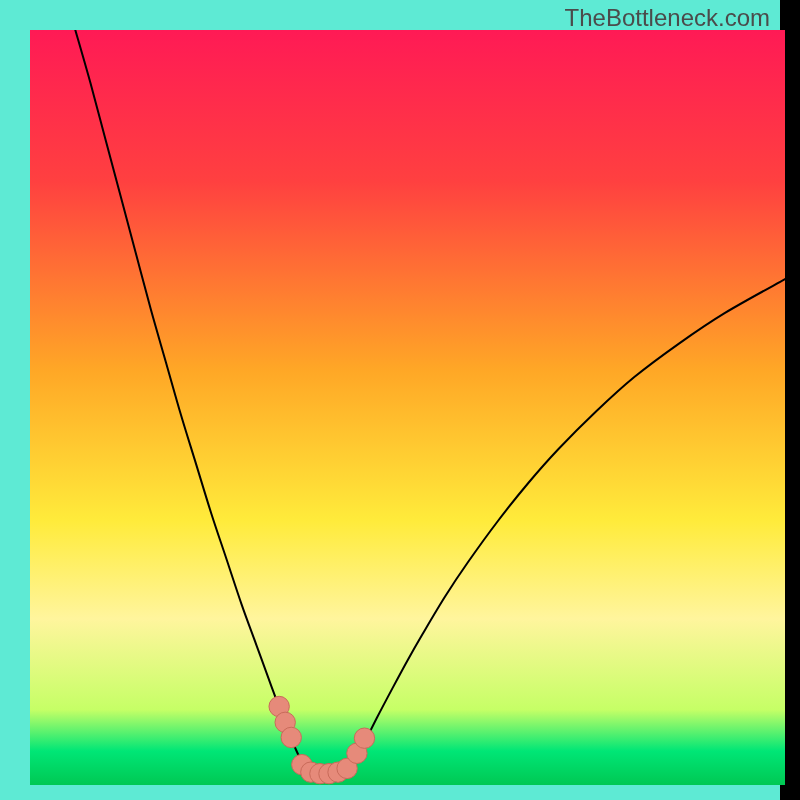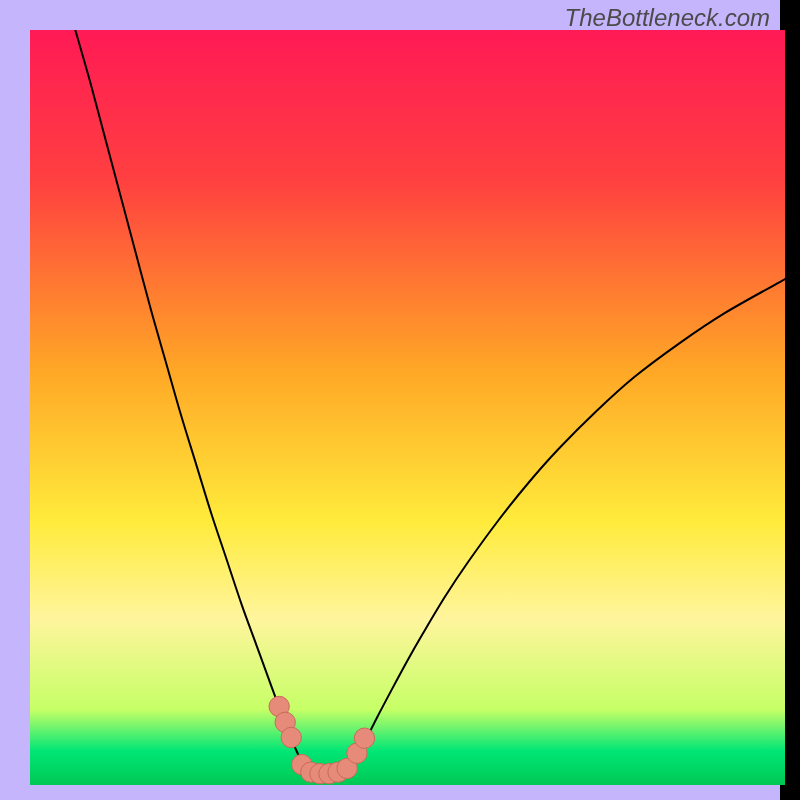--- a/index.html
+++ b/index.html
@@ -8,22 +8,21 @@
     width: 800px;
     height: 800px;
     overflow: hidden;
     background: #000;
     font-family: Arial, Helvetica, sans-serif;
   }
   .frame {
     position: relative;
     width: 780px;
     height: 800px;
-    background: #c4b5fd;
-    font-style: italic;
+    background: #5eead4;
   }
   .watermark {
     position: absolute;
     top: 4px;
     right: 10px;
     color: #4b4b4b;
     font-size: 24px;
     font-weight: 400;
     letter-spacing: 0px;
     user-select: none;

